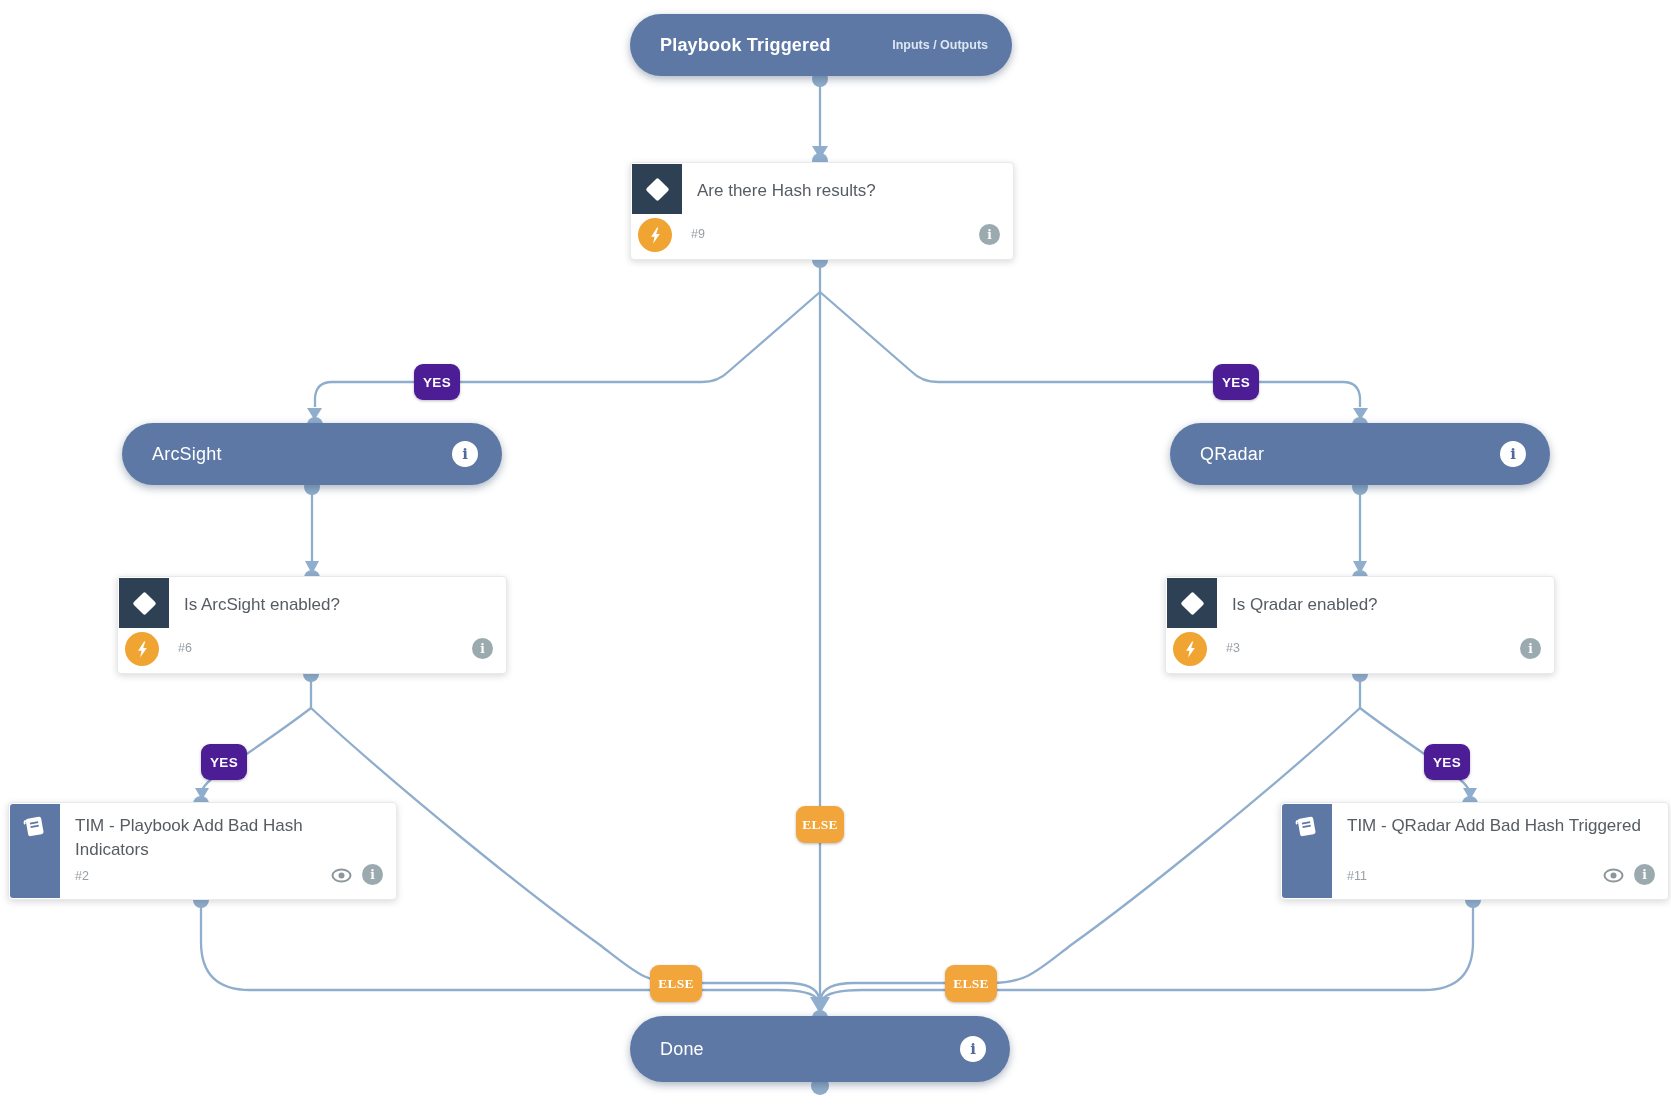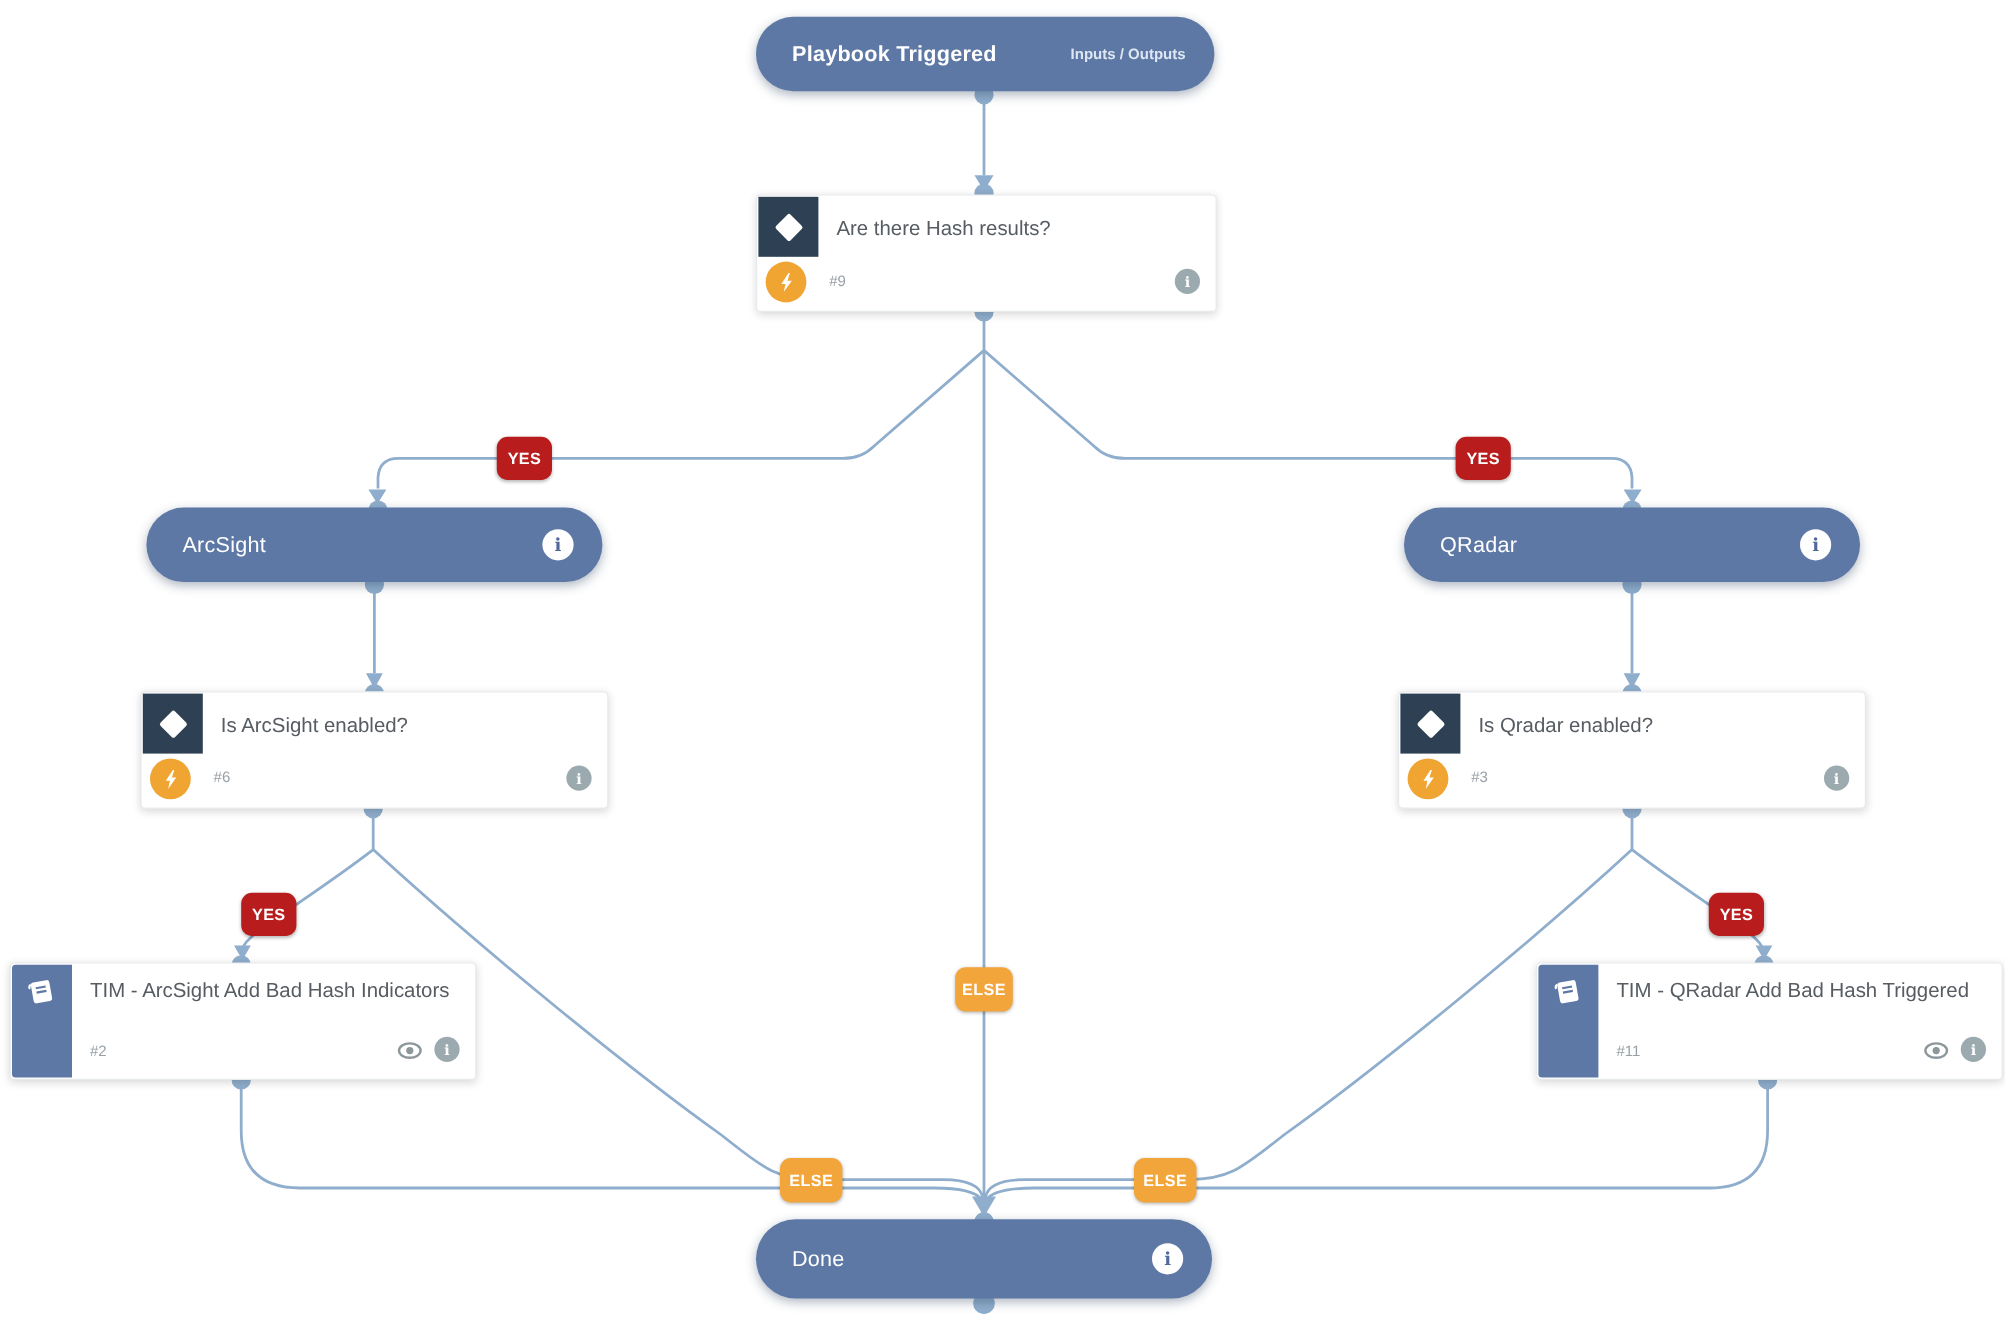--- a/index.html
+++ b/index.html
@@ -57,22 +57,22 @@
   .pb .task-id{left:66px;top:66px;}
   .eye-icon{position:absolute;right:44px;top:65px;cursor:pointer;}
   .book-wrap{position:absolute;left:11px;top:9px;transform:rotate(-10deg);}
 
   
   .chip{
     position:absolute;z-index:3;display:flex;align-items:center;justify-content:center;
     color:#fff;font-size:13.5px;font-weight:700;border-radius:9px;
     box-shadow:0 1px 3px rgba(0,0,0,.28);cursor:pointer;letter-spacing:.3px;
   }
-  .chip.yes{background:#b91c1c;}
-  .chip.else{background:#f2a53a;}
+  .chip.yes{background:#4c1d95;}
+  .chip.else{background:#f2a53a;font-family:Liberation Serif, serif;}
 </style>
 </head>
 <body>
 
 <div class="canvas">
 
   <svg class="edges" width="1671" height="1107">
 
     <path d="M820,78 L820,146"></path>
     <polygon points="812,146 828,146 820,159"></polygon>
@@ -191,21 +191,21 @@
     <div class="pb-bar">
       <span class="book-wrap">
         <svg width="27" height="27" viewBox="0 0 26 26">
           <path d="M6 6 q-2.2 1 -1.2 3.2" fill="none" stroke="#fff" stroke-width="1.8"></path>
           <rect x="6" y="4.5" width="15" height="17" rx="2.2" fill="#fff"></rect>
           <line x1="9.5" y1="9.5" x2="17.5" y2="9.5" stroke="#5d78a5" stroke-width="1.7"></line>
           <line x1="9.5" y1="13" x2="17.5" y2="13" stroke="#5d78a5" stroke-width="1.7"></line>
         </svg>
       </span>
     </div>
-    <div class="card-title">TIM - ArcSight Add Bad Hash Indicators</div>
+    <div class="card-title">TIM - Playbook Add Bad Hash Indicators</div>
     <span class="task-id">#2</span>
     <span class="eye-icon">
       <svg width="21" height="15" viewBox="0 0 21 15">
           <ellipse cx="10.5" cy="7.5" rx="9" ry="6" fill="none" stroke="#8d979b" stroke-width="2"></ellipse>
           <circle cx="10.5" cy="7.5" r="3" fill="#8d979b"></circle>
         </svg>
     </span>
     <span class="info-gray">i</span>
   </div>
 

